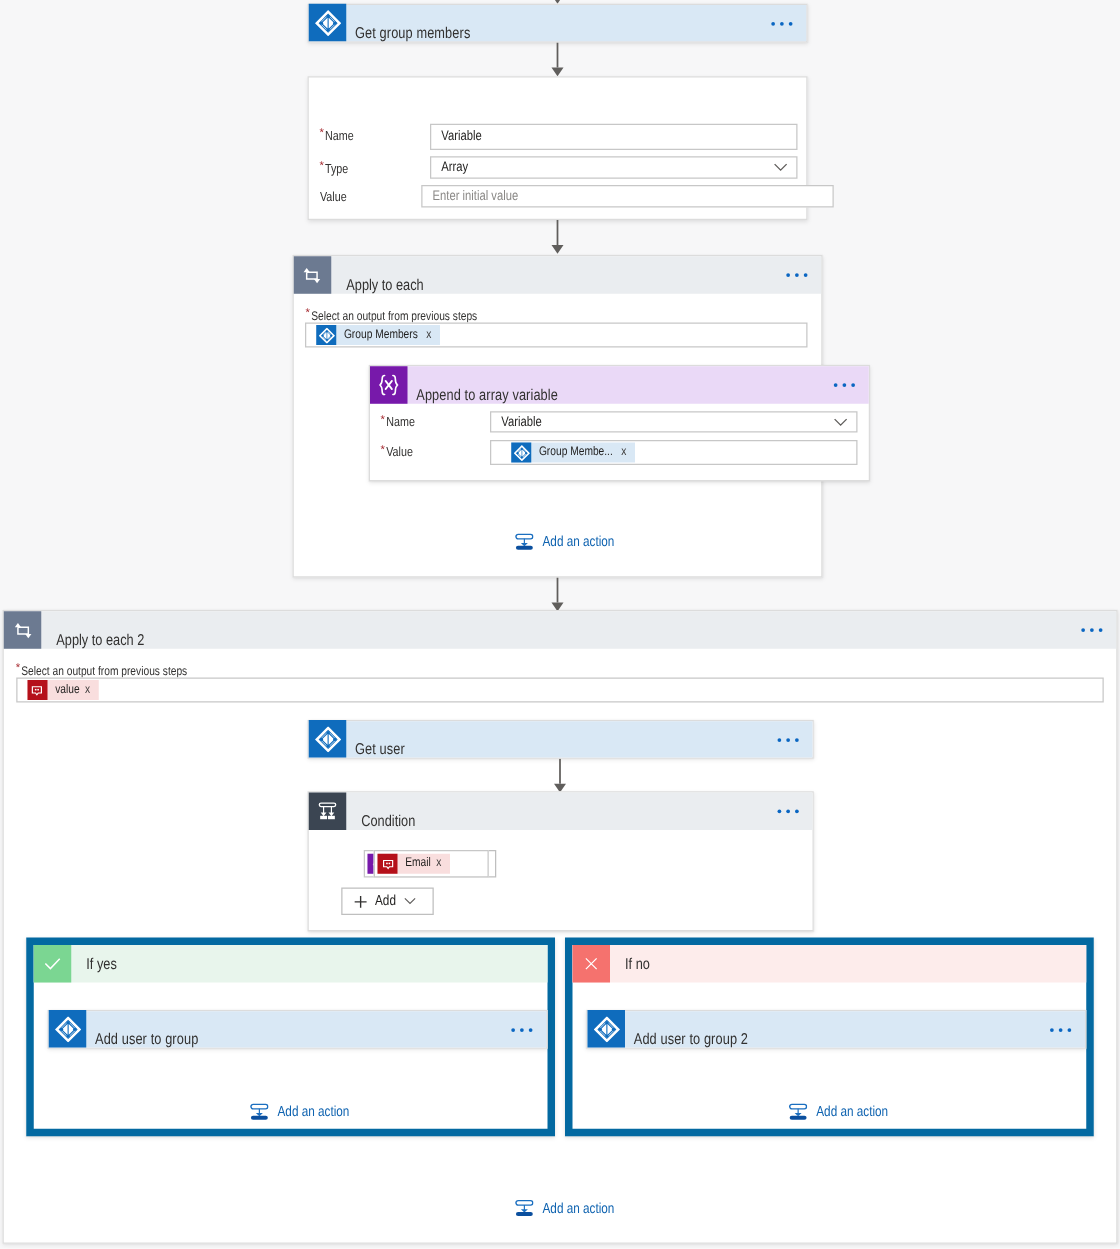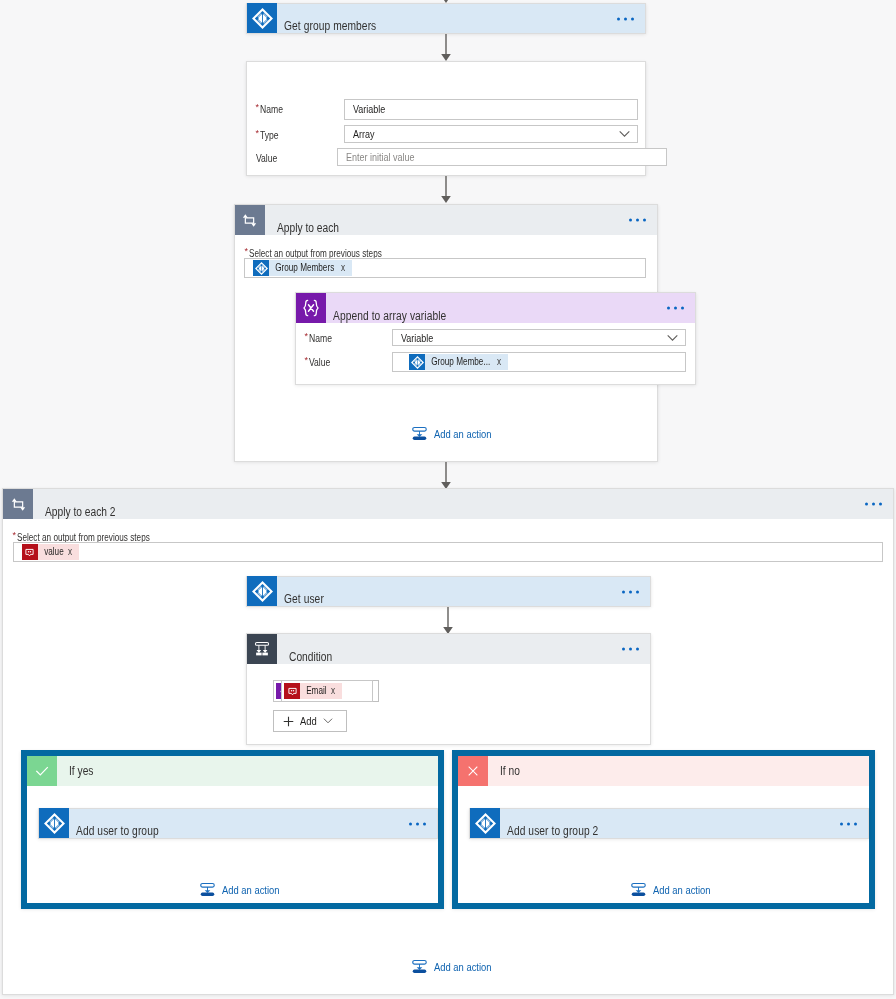--- a/index.html
+++ b/index.html
@@ -328,21 +328,21 @@
         </svg>
     </div>
     <div class="scope-title" data-bind="nodes.condition.title" style="margin-right: -7.86px;">Condition</div>
     <div class="dots">
         <i></i>
         <i></i>
         <i></i>
       </div>
   </div>
 
-  <div class="condrow" style="left:26px;top:46px;">
+  <div class="condrow" style="left:44px;top:46px;">
     <div class="tokbox" style="width:92px;height:22px;padding:0 2px;">
       <span class="token" style="background:#ead9f7;">
         <span class="tico" style="background:#7719aa;">
           <svg width="13" height="13" viewBox="0 0 32 32">
               <use href="#ic-vars"></use>
             </svg>
         </span>
         <span class="tlabel" data-bind="nodes.condition.left_token.label" style="margin-right: -7.06px;">Variable</span>
         <span class="tx" data-bind="nodes.condition.left_token.remove" style="margin-right: -1.94px;">x</span>
       </span>

